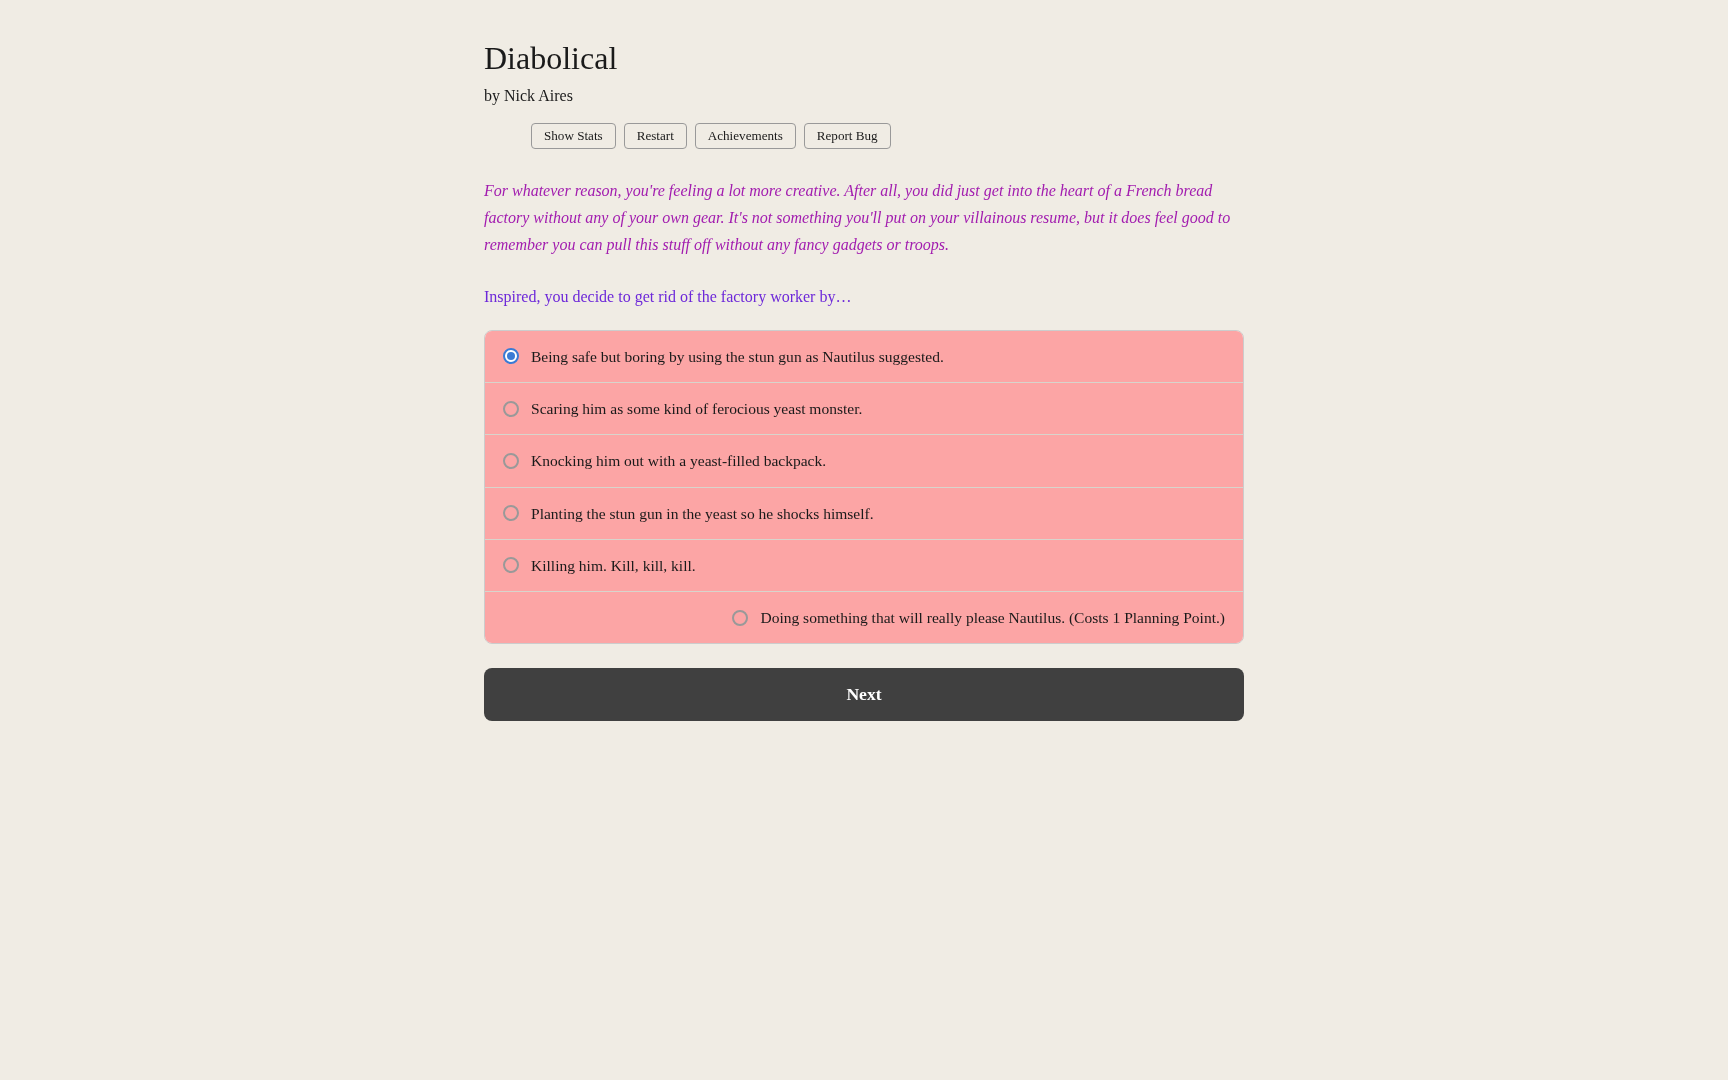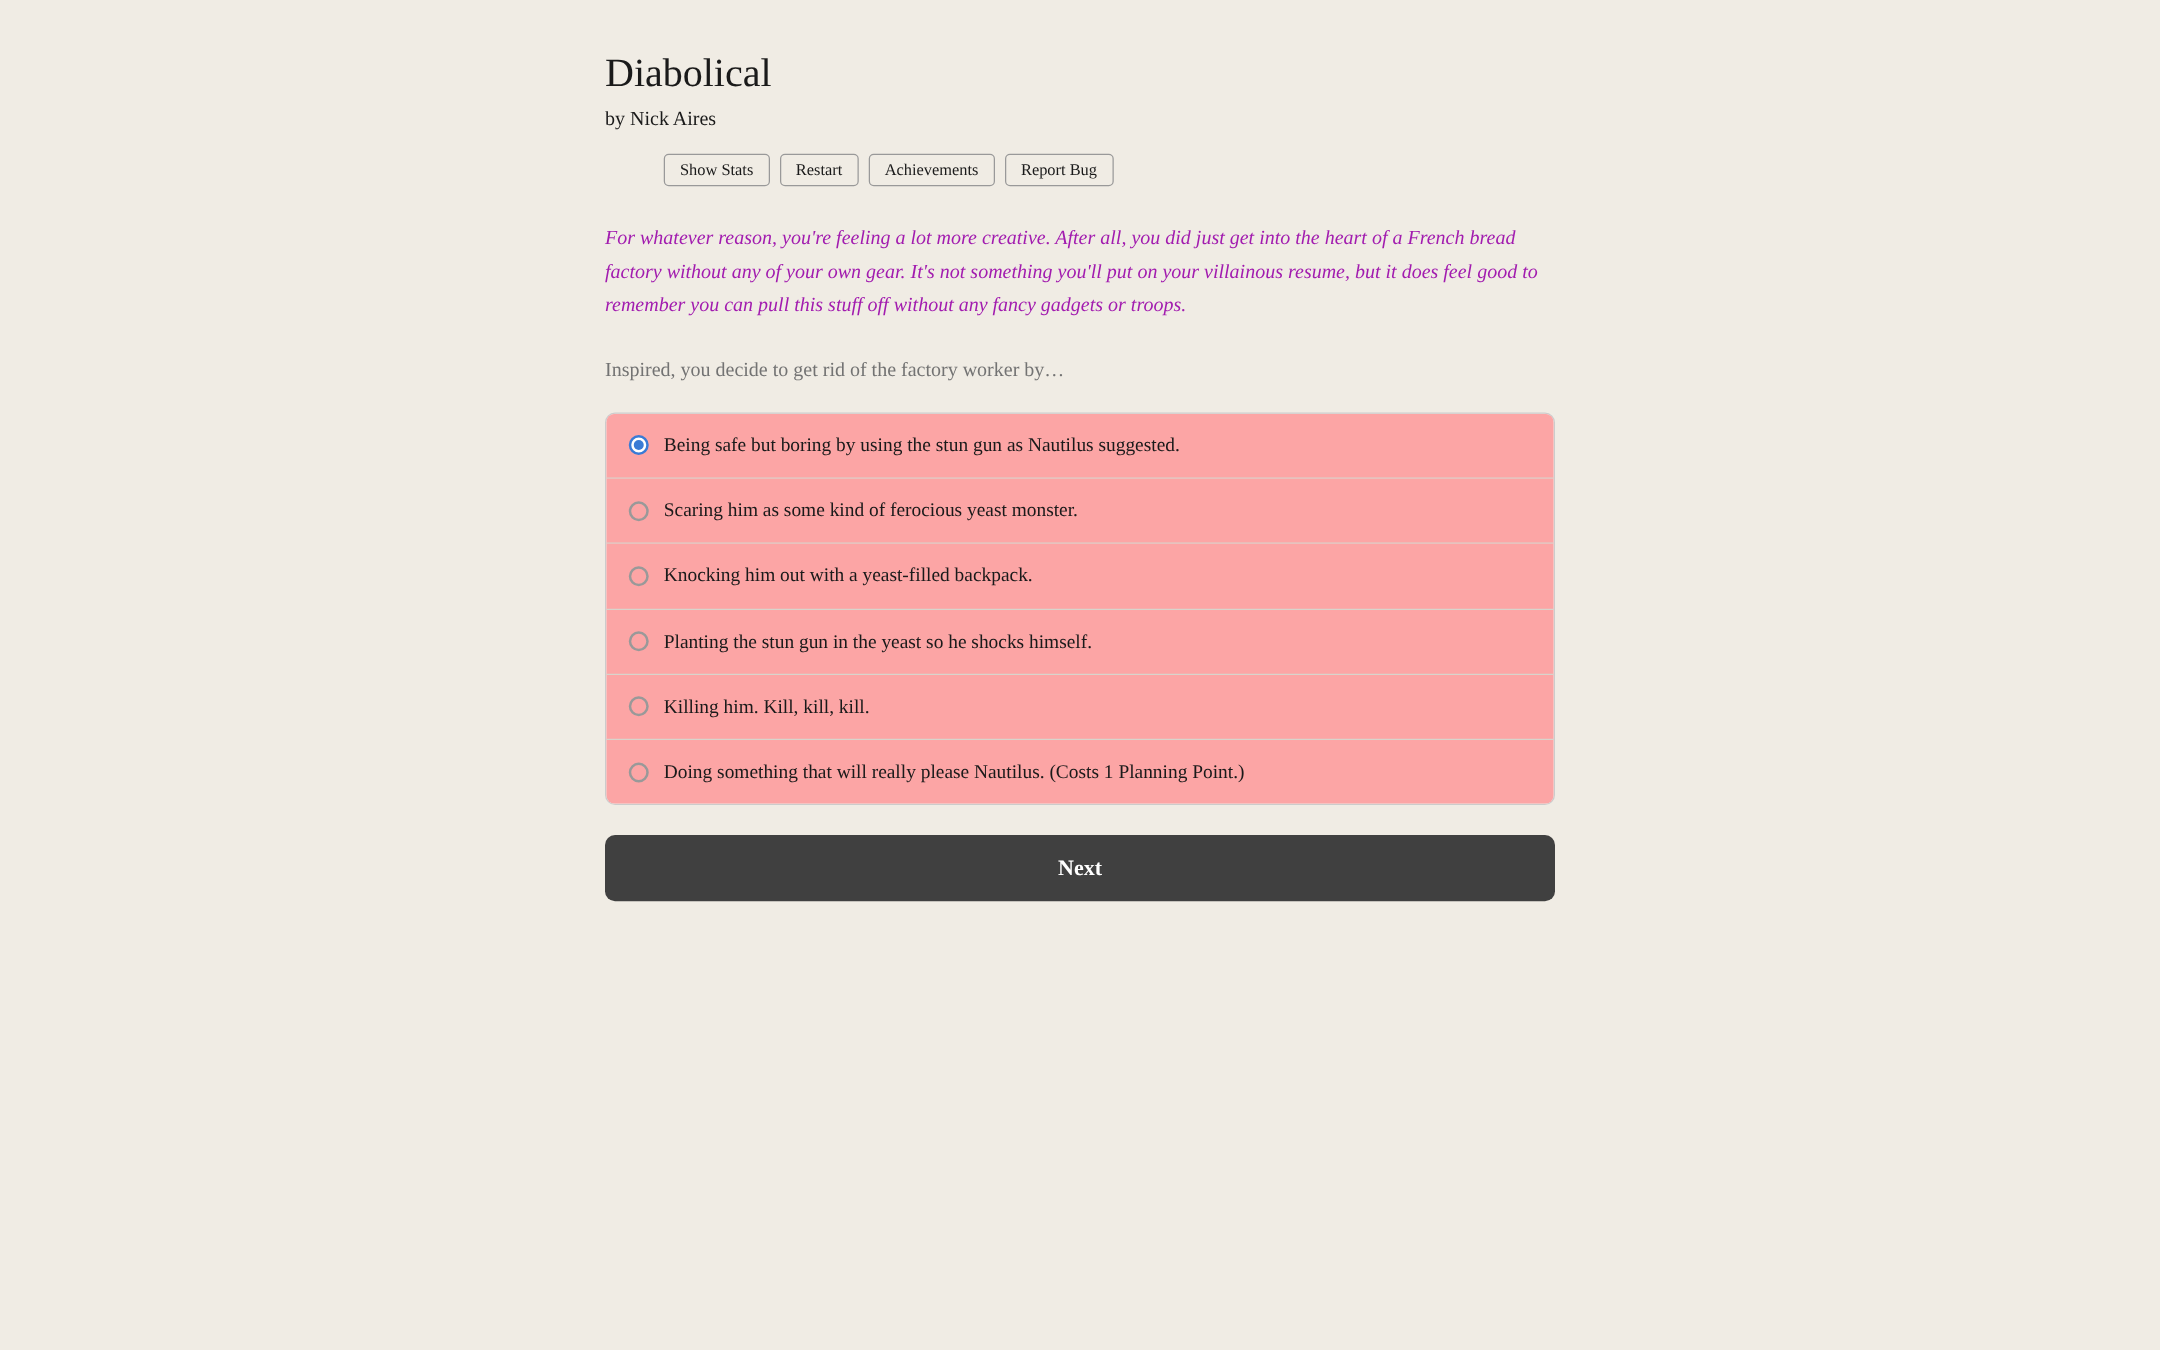--- a/index.html
+++ b/index.html
@@ -61,21 +61,21 @@
       line-height: 1.7;
       margin-bottom: 24px;
       color: #a21caf;
       font-style: italic;
     }
 
     .prompt-text {
       font-size: 1rem;
       line-height: 1.7;
       margin-bottom: 20px;
-      color: #737373;
+      color: #6d28d9;
     }
 
     .choices-container {
       border: 1px solid #ccc;
       border-radius: 8px;
       background: #f9f7f2;
       overflow: hidden;
       margin-bottom: 24px;
     }
 
@@ -84,20 +84,21 @@
       align-items: center;
       gap: 12px;
       padding: 14px 18px;
       border-bottom: 1px solid #d8d4cc;
       cursor: pointer;
       background: #fca5a5;
     }
 
     .choice-item:last-child {
       border-bottom: none;
+      justify-content: flex-end;
     }
 
     .choice-item input[type="radio"] {
       appearance: none;
       -webkit-appearance: none;
       width: 16px;
       height: 16px;
       border: 2px solid #999;
       border-radius: 50%;
       cursor: pointer;

